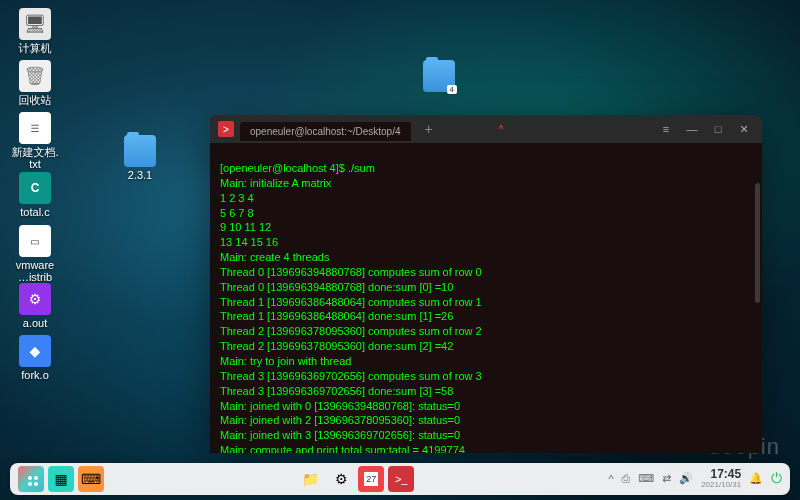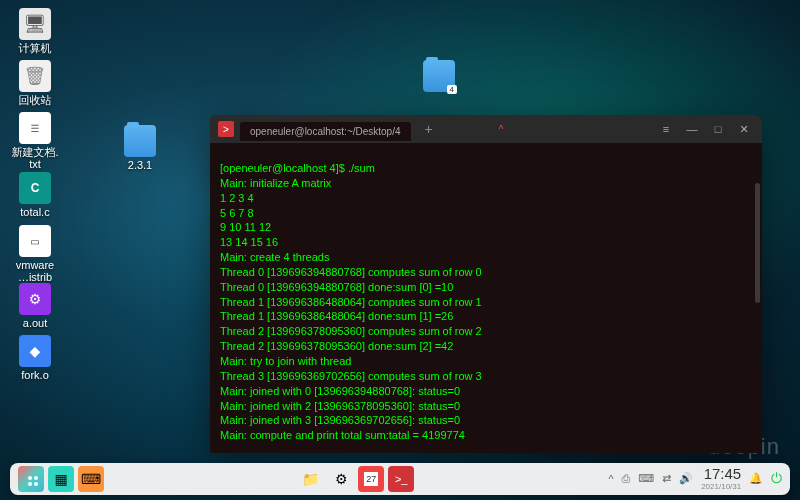--- a/index.html
+++ b/index.html
@@ -38,21 +38,21 @@
 .tb-launcher span{width:4px;height:4px;background:#fff;border-radius:50%;box-shadow:6px 0 #fff,0 6px #fff,6px 6px #fff;margin:-3px 0 0 -3px}
 .tb-multi{background:#2dd4bf}
 .tb-kb{background:#fb923c}
 .tb-spacer{flex:1}
 .tb-folder{color:#3b82f6}
 .tb-cal{background:#fff;border:6px solid #ef4444;font-size:9px;color:#333;flex-direction:column;line-height:1}
 .tb-term{background:#d13438;color:#fff;font-size:11px}
 .tray{display:flex;align-items:center;gap:8px;color:#666;font-size:11px}
 .tray-icon{cursor:pointer}
 .clock{text-align:right;line-height:1.1}
-.clock-time{font-size:15px;color:#333;font-weight:400}
+.clock-time{font-size:12px;color:#333;font-weight:700}
 .clock-date{font-size:8px;color:#888}
 .tb-power{color:#22c55e;font-size:14px}
 </style>
 </head>
 <body>
 
 <div class="desktop">
   <div class="icon" style="left:10px;top:8px">
     <div class="icon-img computer">🖥</div>
     <div class="icon-label">计算机</div>
@@ -74,21 +74,21 @@
     <div class="icon-label">vmware …istrib</div>
   </div>
   <div class="icon" style="left:10px;top:283px">
     <div class="icon-img aout">⚙</div>
     <div class="icon-label">a.out</div>
   </div>
   <div class="icon" style="left:10px;top:335px">
     <div class="icon-img o-file">◆</div>
     <div class="icon-label">fork.o</div>
   </div>
-  <div class="icon" style="left:115px;top:125px">
+  <div class="icon" style="left:115px;top:135px">
     <div class="icon-img folder"></div>
     <div class="icon-label">2.3.1</div>
   </div>
   <div class="icon" style="left:414px;top:60px">
     <div class="icon-img folder">
         <span class="folder-badge">4</span>
       </div>
   </div>
 
   <div class="brand">deepin</div>
@@ -114,20 +114,21 @@
       <div class="output">  13   14   15   16</div>
       <div class="output">Main: create 4 threads</div>
       <div class="output">Thread 0 [139696394880768] computes sum of row 0</div>
       <div class="output">Thread 0 [139696394880768] done:sum [0] =10</div>
       <div class="output">Thread 1 [139696386488064] computes sum of row 1</div>
       <div class="output">Thread 1 [139696386488064] done:sum [1] =26</div>
       <div class="output">Thread 2 [139696378095360] computes sum of row 2</div>
       <div class="output">Thread 2 [139696378095360] done:sum [2] =42</div>
       <div class="output">Main: try to join with thread</div>
       <div class="output">Thread 3 [139696369702656] computes sum of row 3</div>
+      <div class="output">Thread 3 [139696369702656] done:sum [3] =58</div>
       <div class="output">Main: joined with 0 [139696394880768]: status=0</div>
       <div class="output">Main: joined with 2 [139696378095360]: status=0</div>
       <div class="output">Main: joined with 3 [139696369702656]: status=0</div>
       <div class="output">Main: compute and print total sum:tatal = 4199774</div>
 
       <div class="term-scroll"></div>
     </div>
   </div>
 
   <div class="taskbar">

